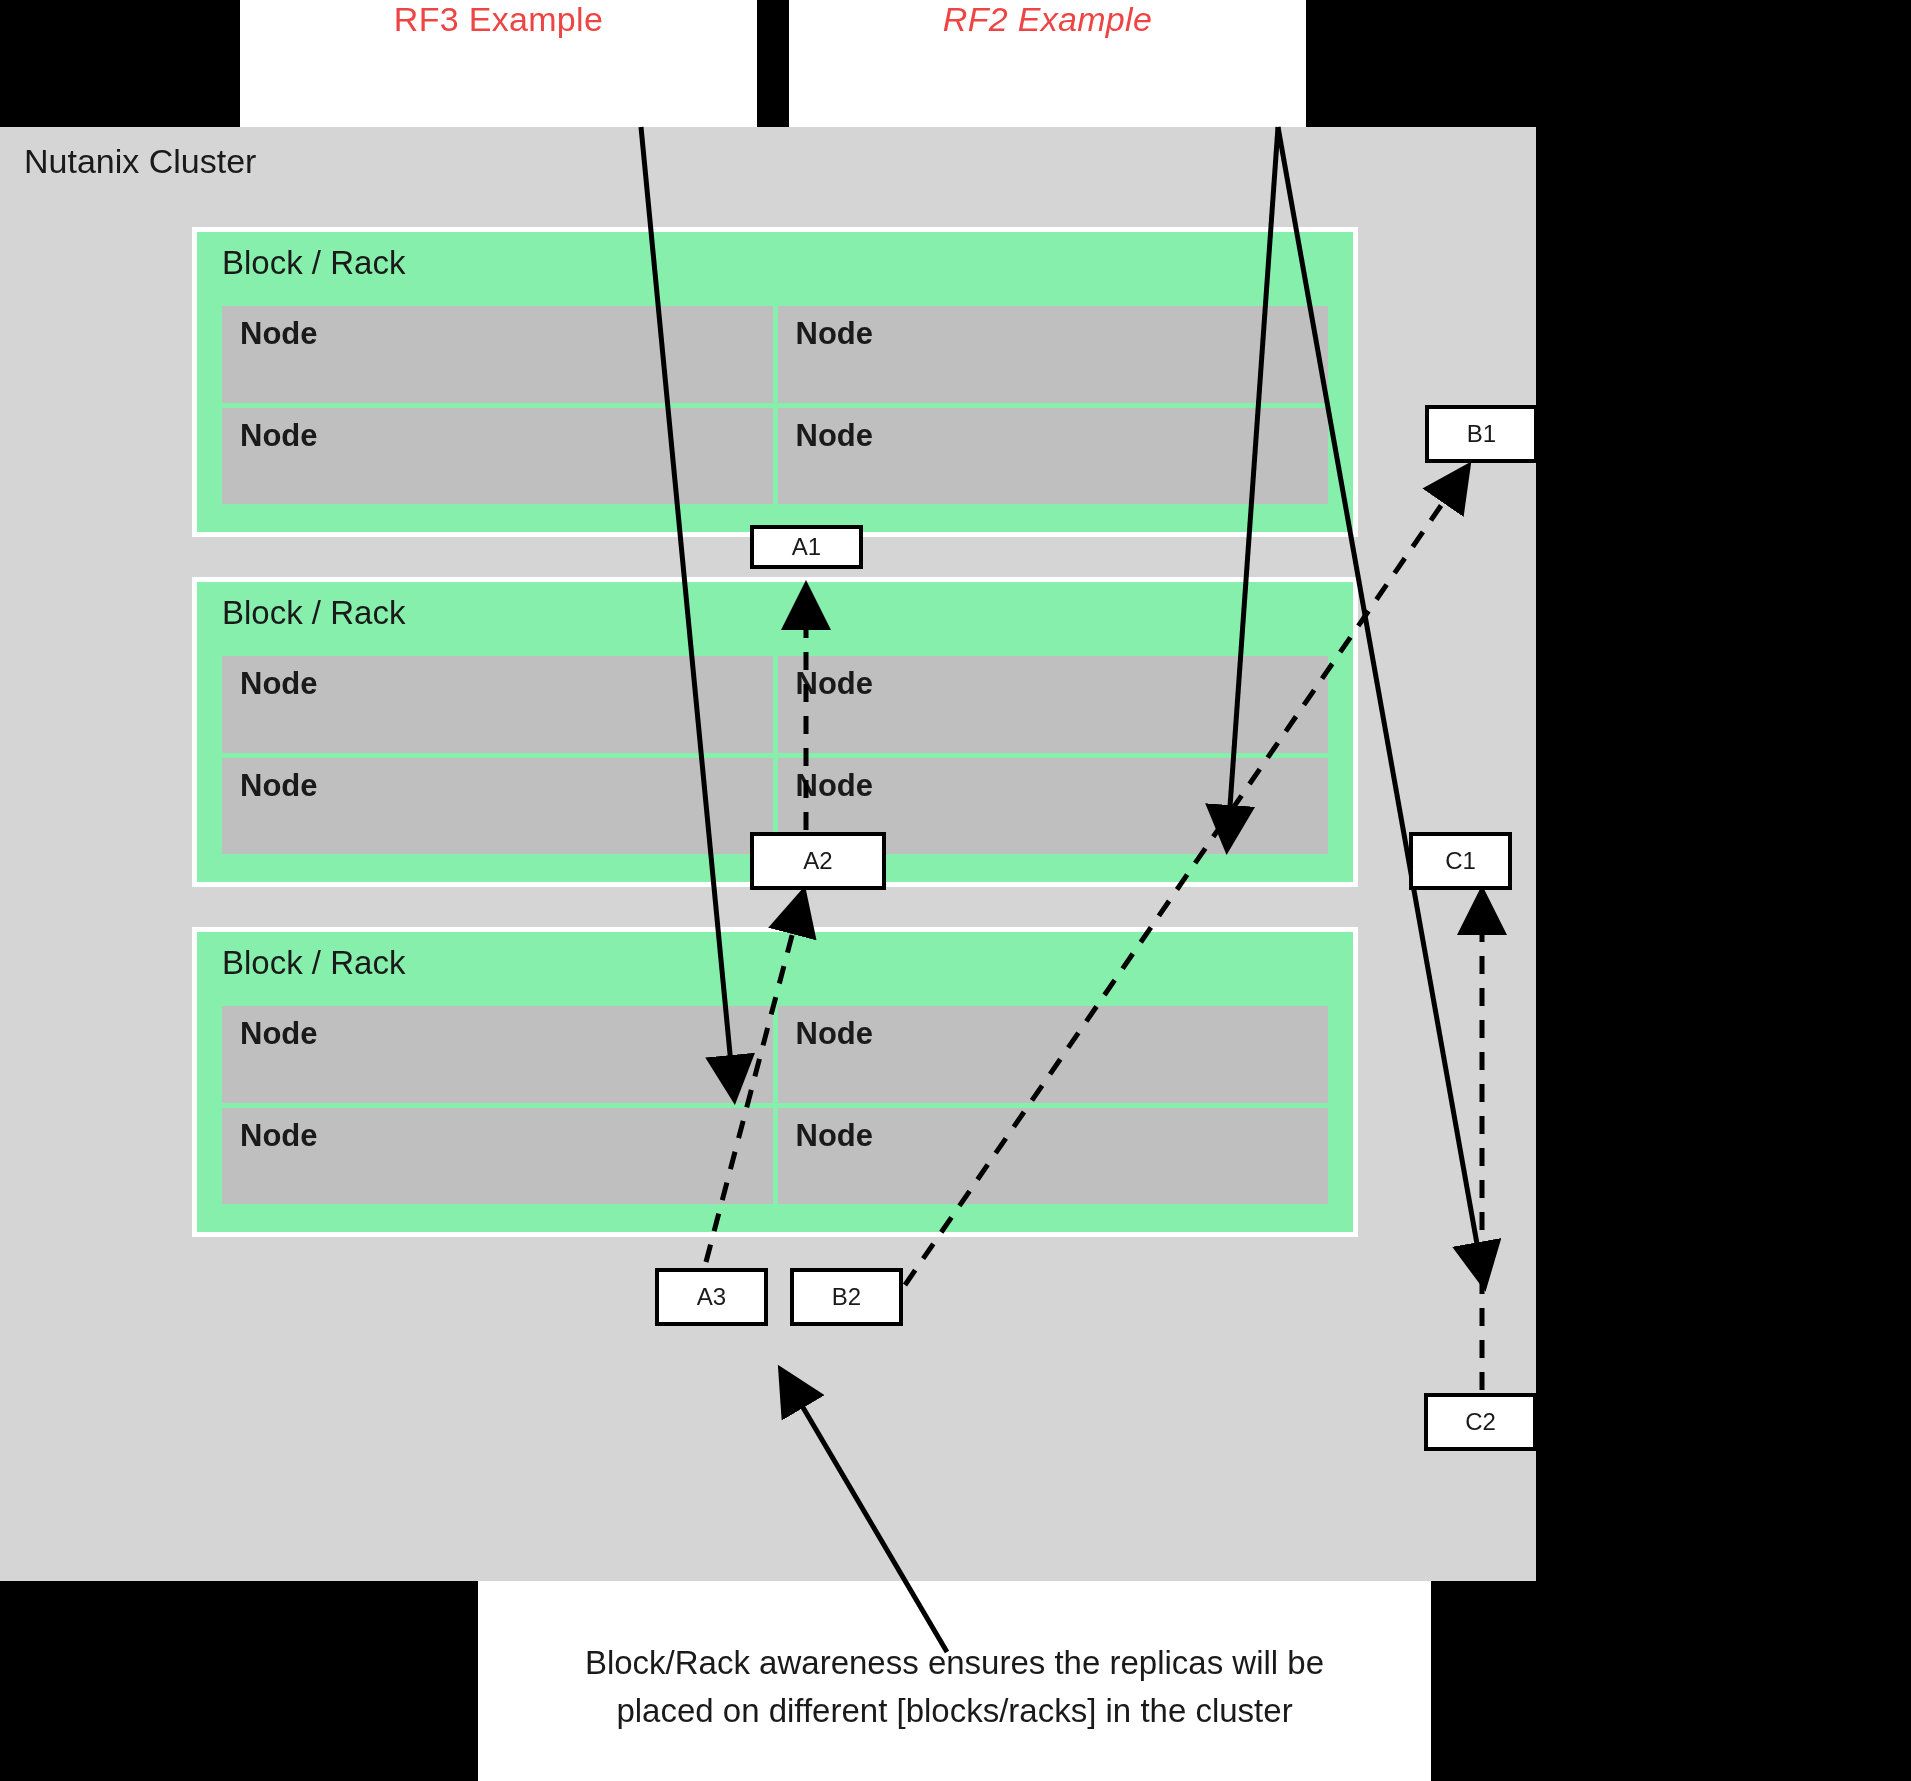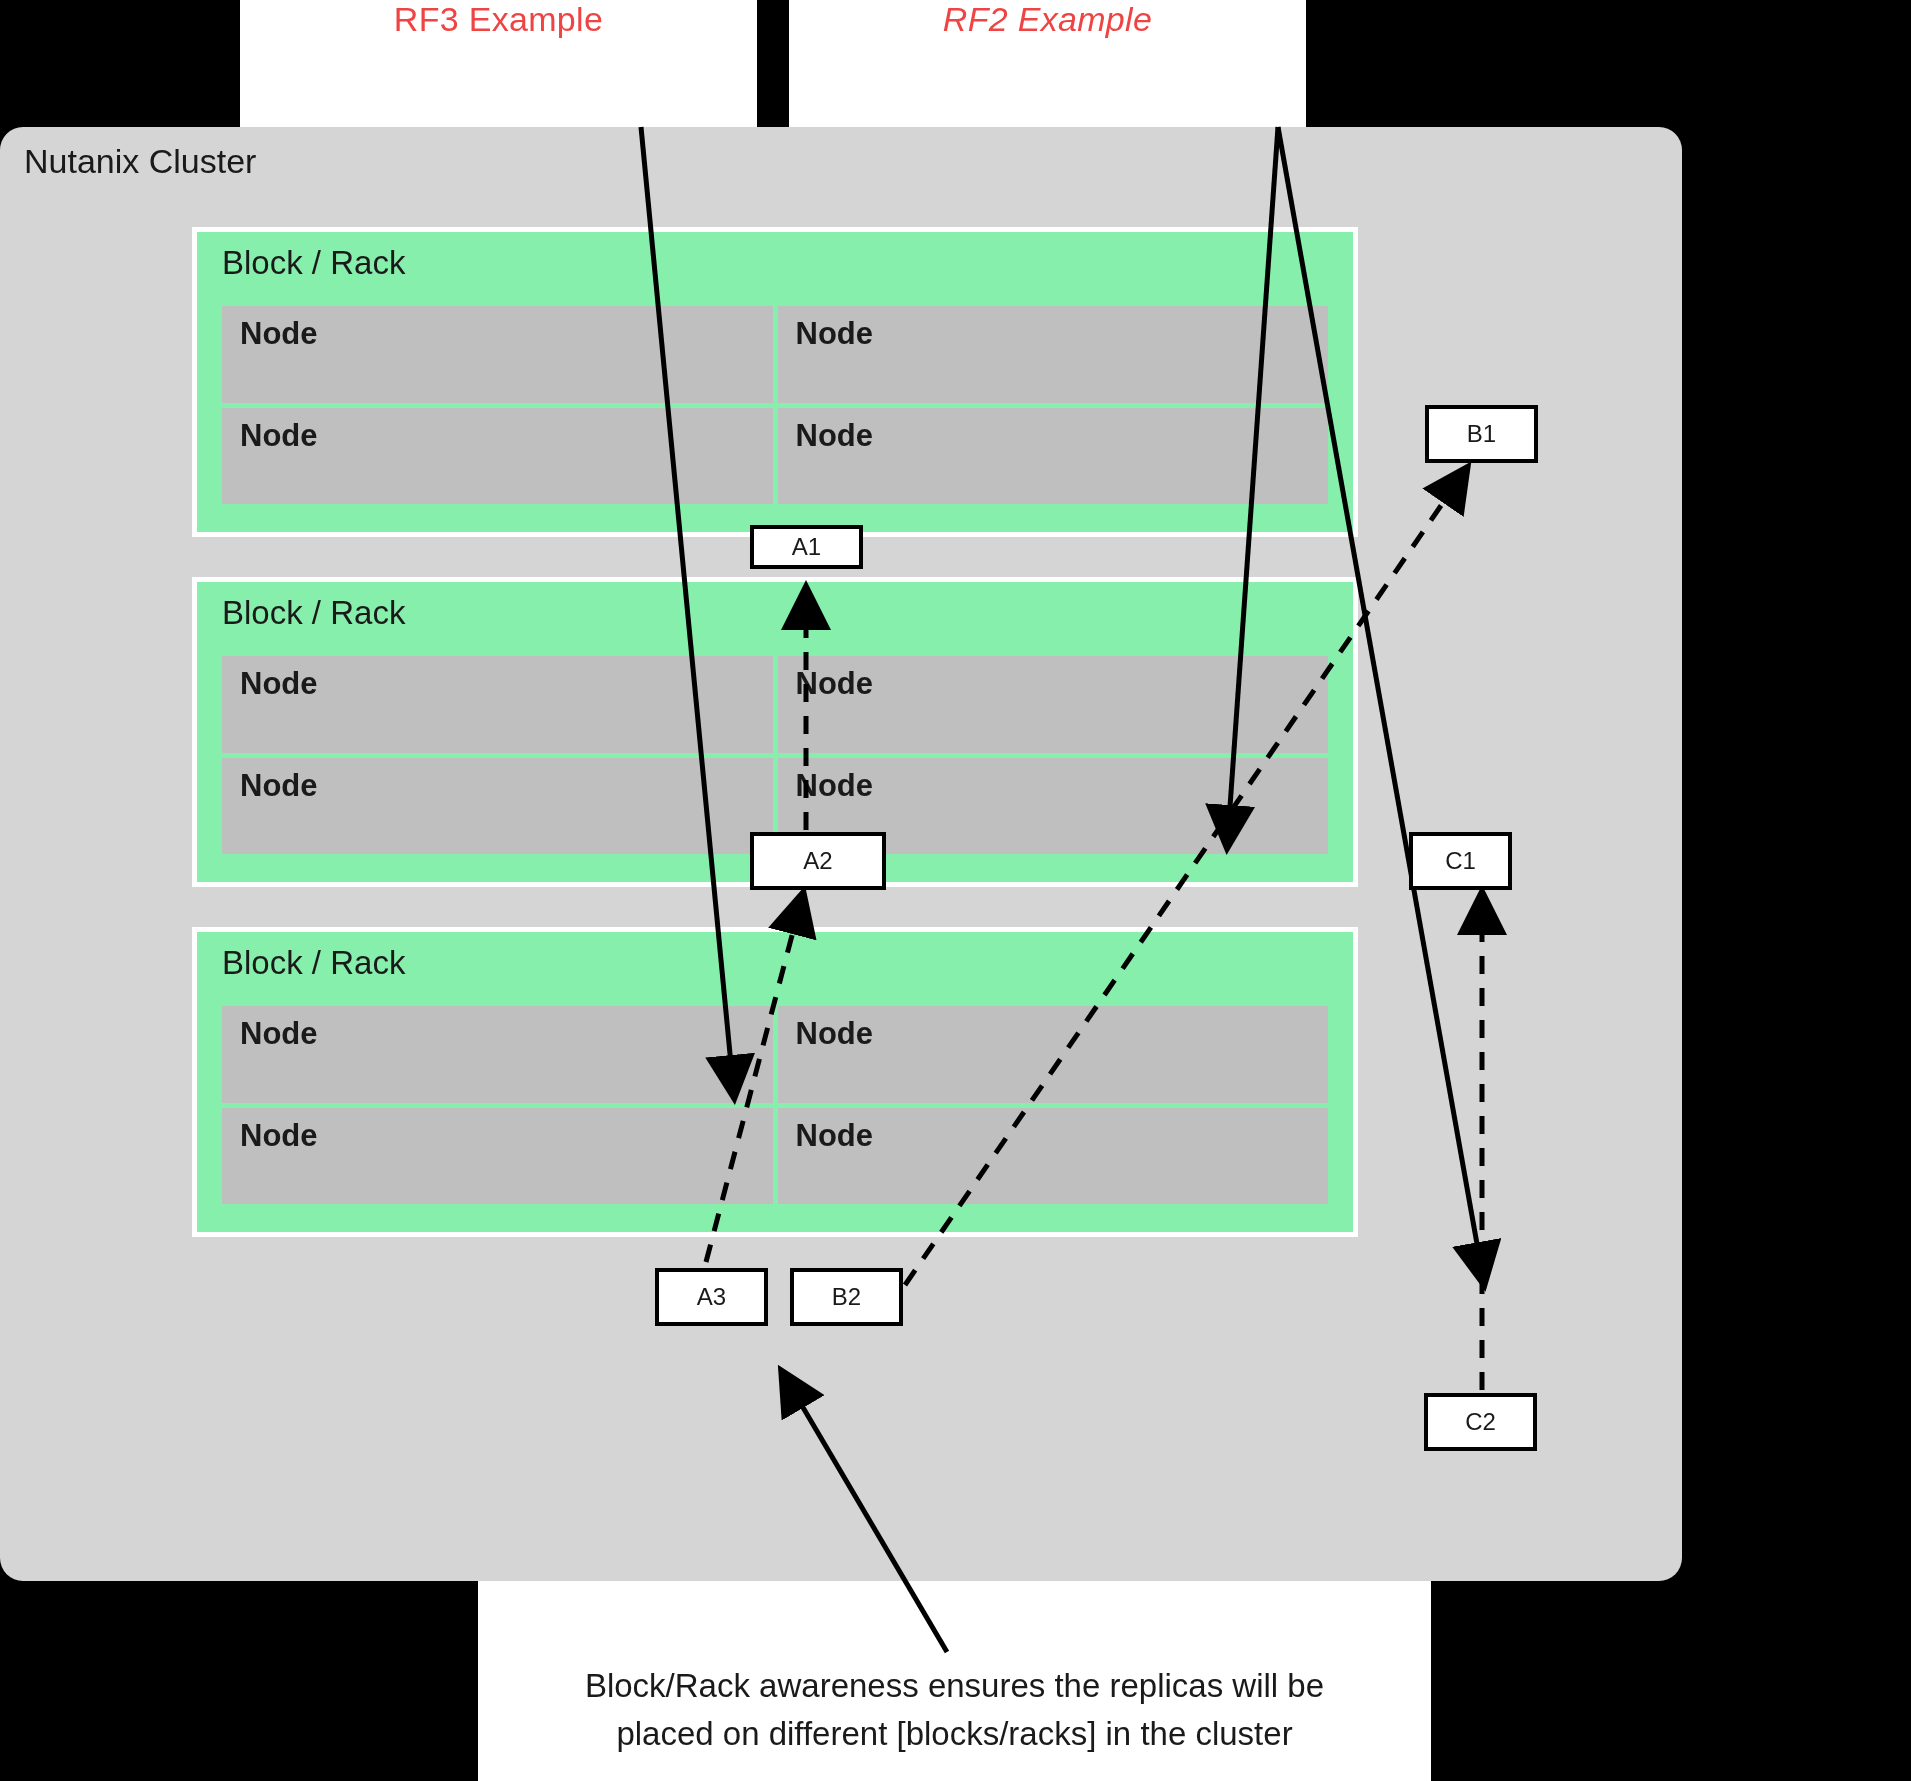--- a/index.html
+++ b/index.html
@@ -28,24 +28,23 @@
     letter-spacing: 0.3px;
   }
   #callout-rf3 { left: 240px; top: 0px; width: 517px; height: 127px; }
   #callout-rf2 { left: 789px; top: 0px; width: 517px; height: 127px; font-style: italic; }
 
   
   #cluster {
     position: absolute;
     left: 0px;
     top: 127px;
-    width: 1682px;
+    width: 1536px;
     height: 1454px;
     background: #d5d5d5;
-    border-radius: 23px;
   }
   #cluster-title {
     position: absolute;
     left: 24px;
     top: 15px;
     font-size: 34px;
     color: #1a1a1a;
   }
 
   
@@ -109,21 +108,21 @@
 
   
   #caption-box {
     position: absolute;
     left: 478px;
     top: 1581px;
     width: 953px;
     height: 200px;
     background: #ffffff;
     display: flex;
-    align-items: center;
+    align-items: flex-start;
     justify-content: center;
     padding-top: 58px;
     box-sizing: border-box;
   }
   #caption-text {
     font-size: 33px;
     color: #1a1a1a;
     text-align: center;
     line-height: 1.45;
     width: 820px;

